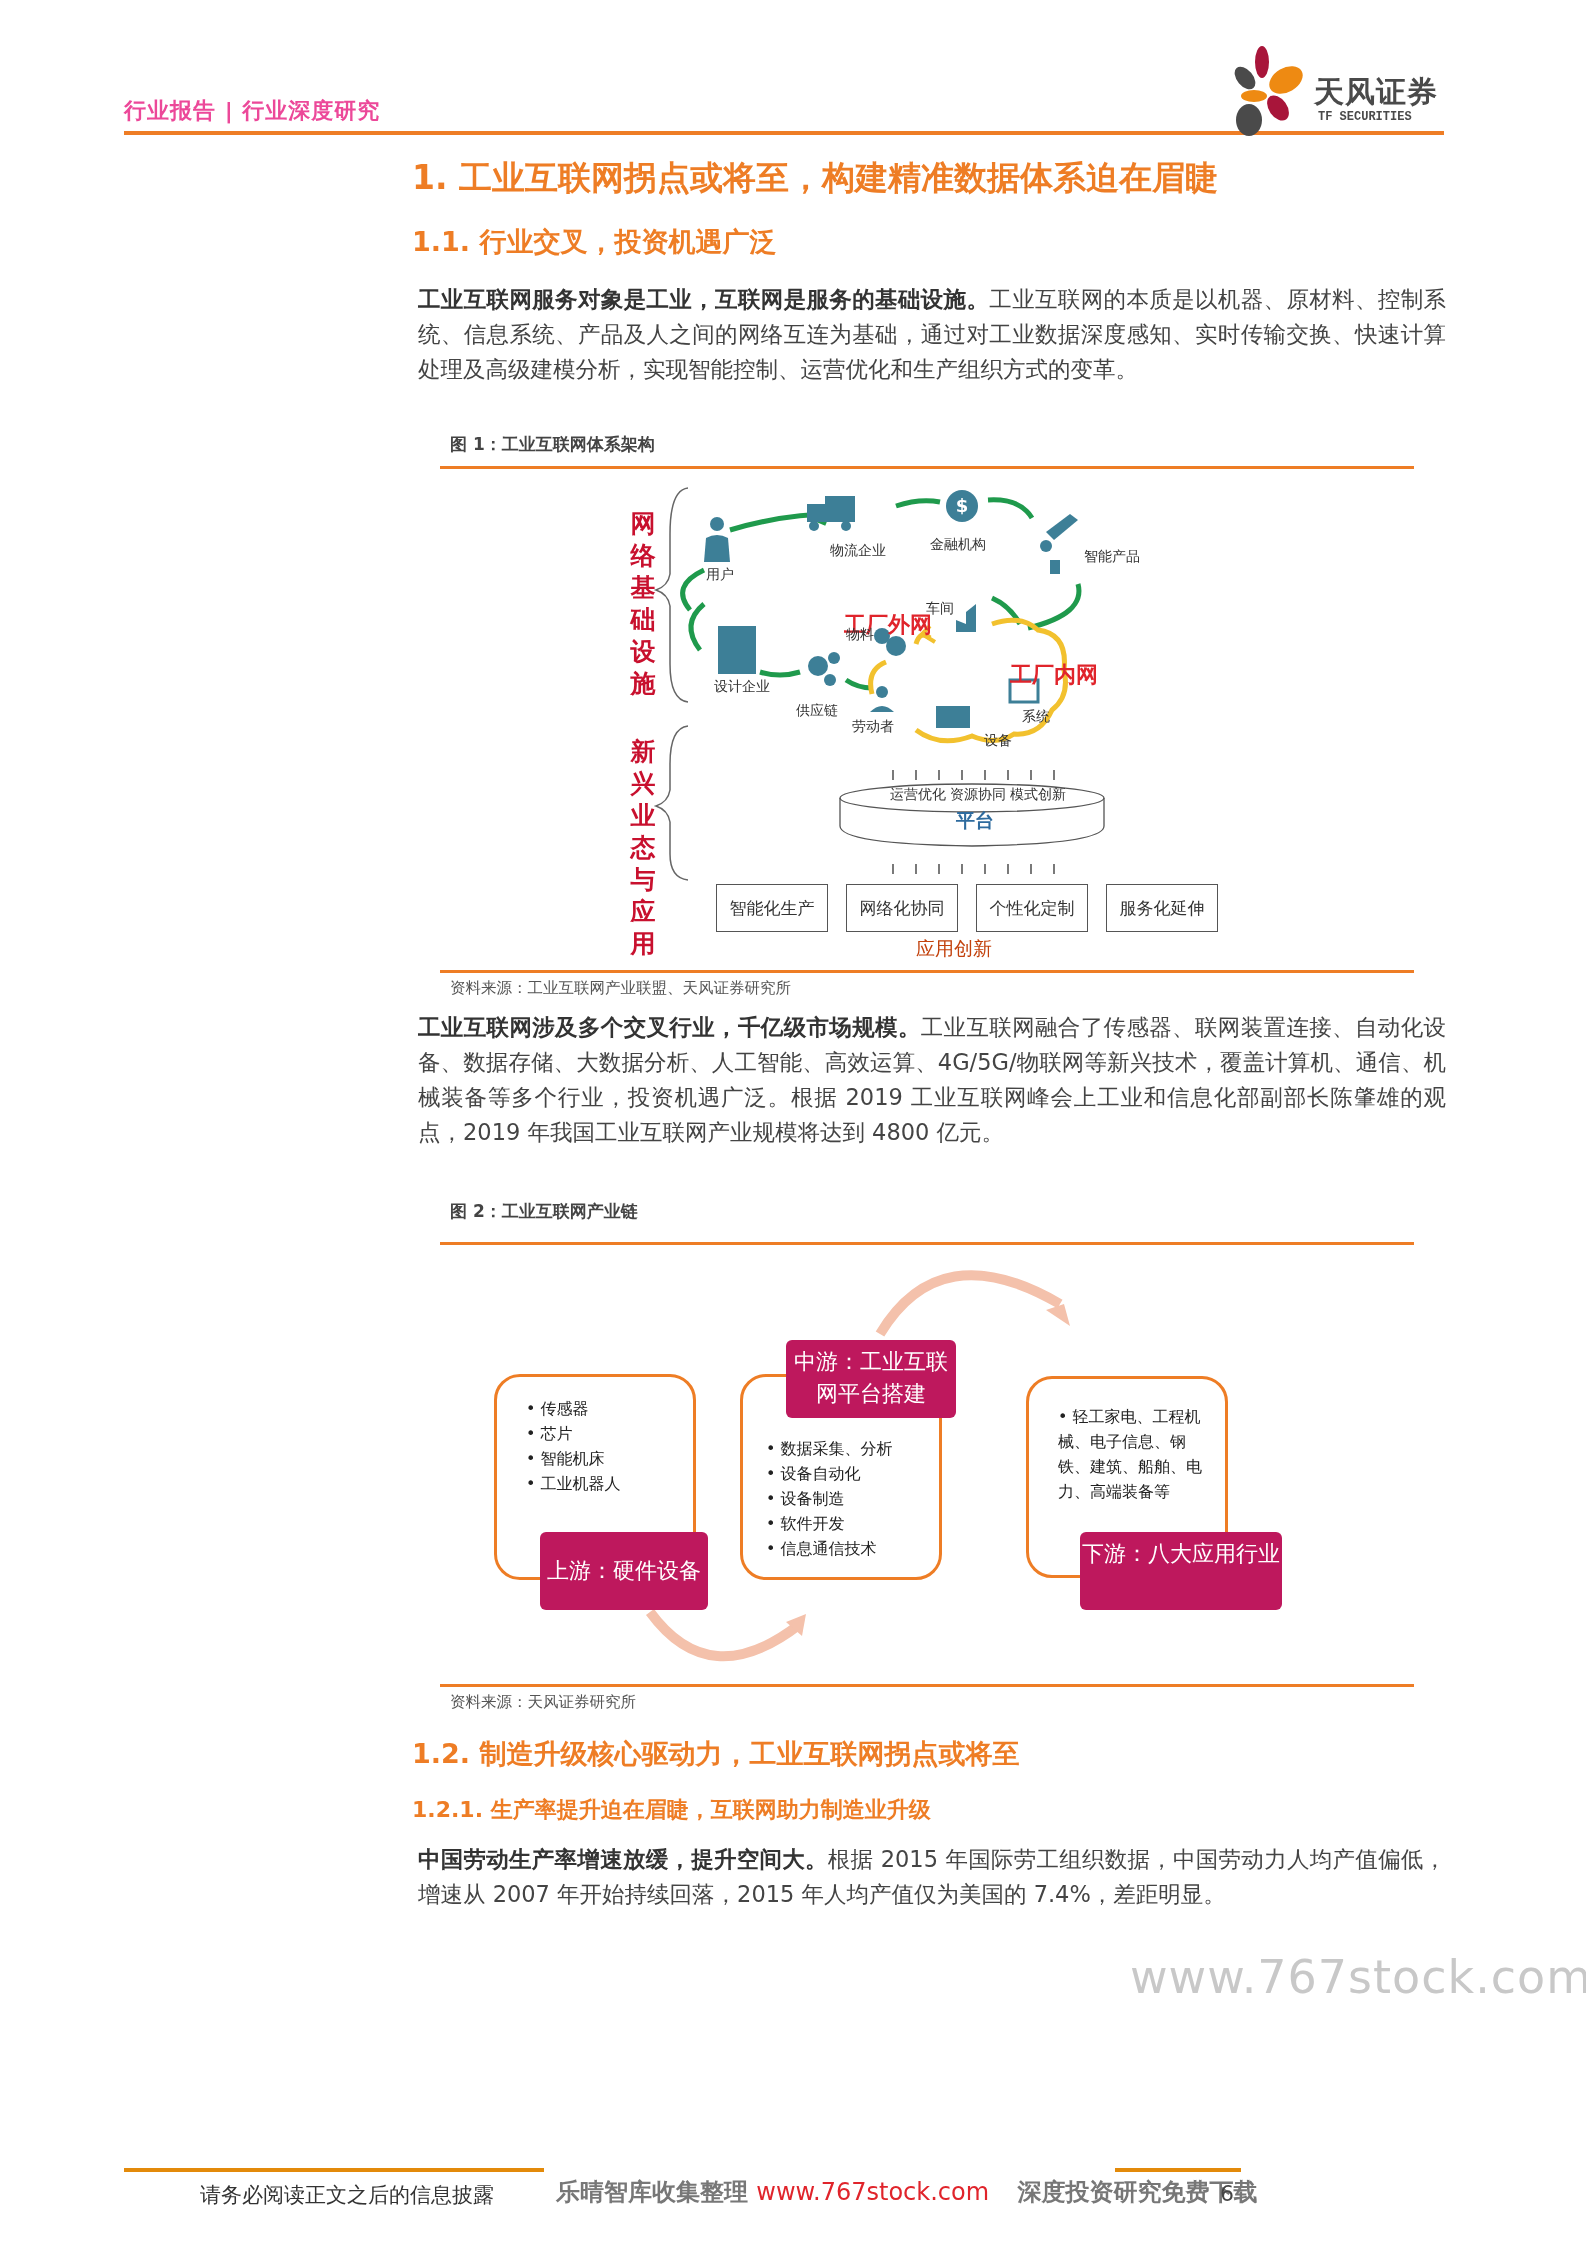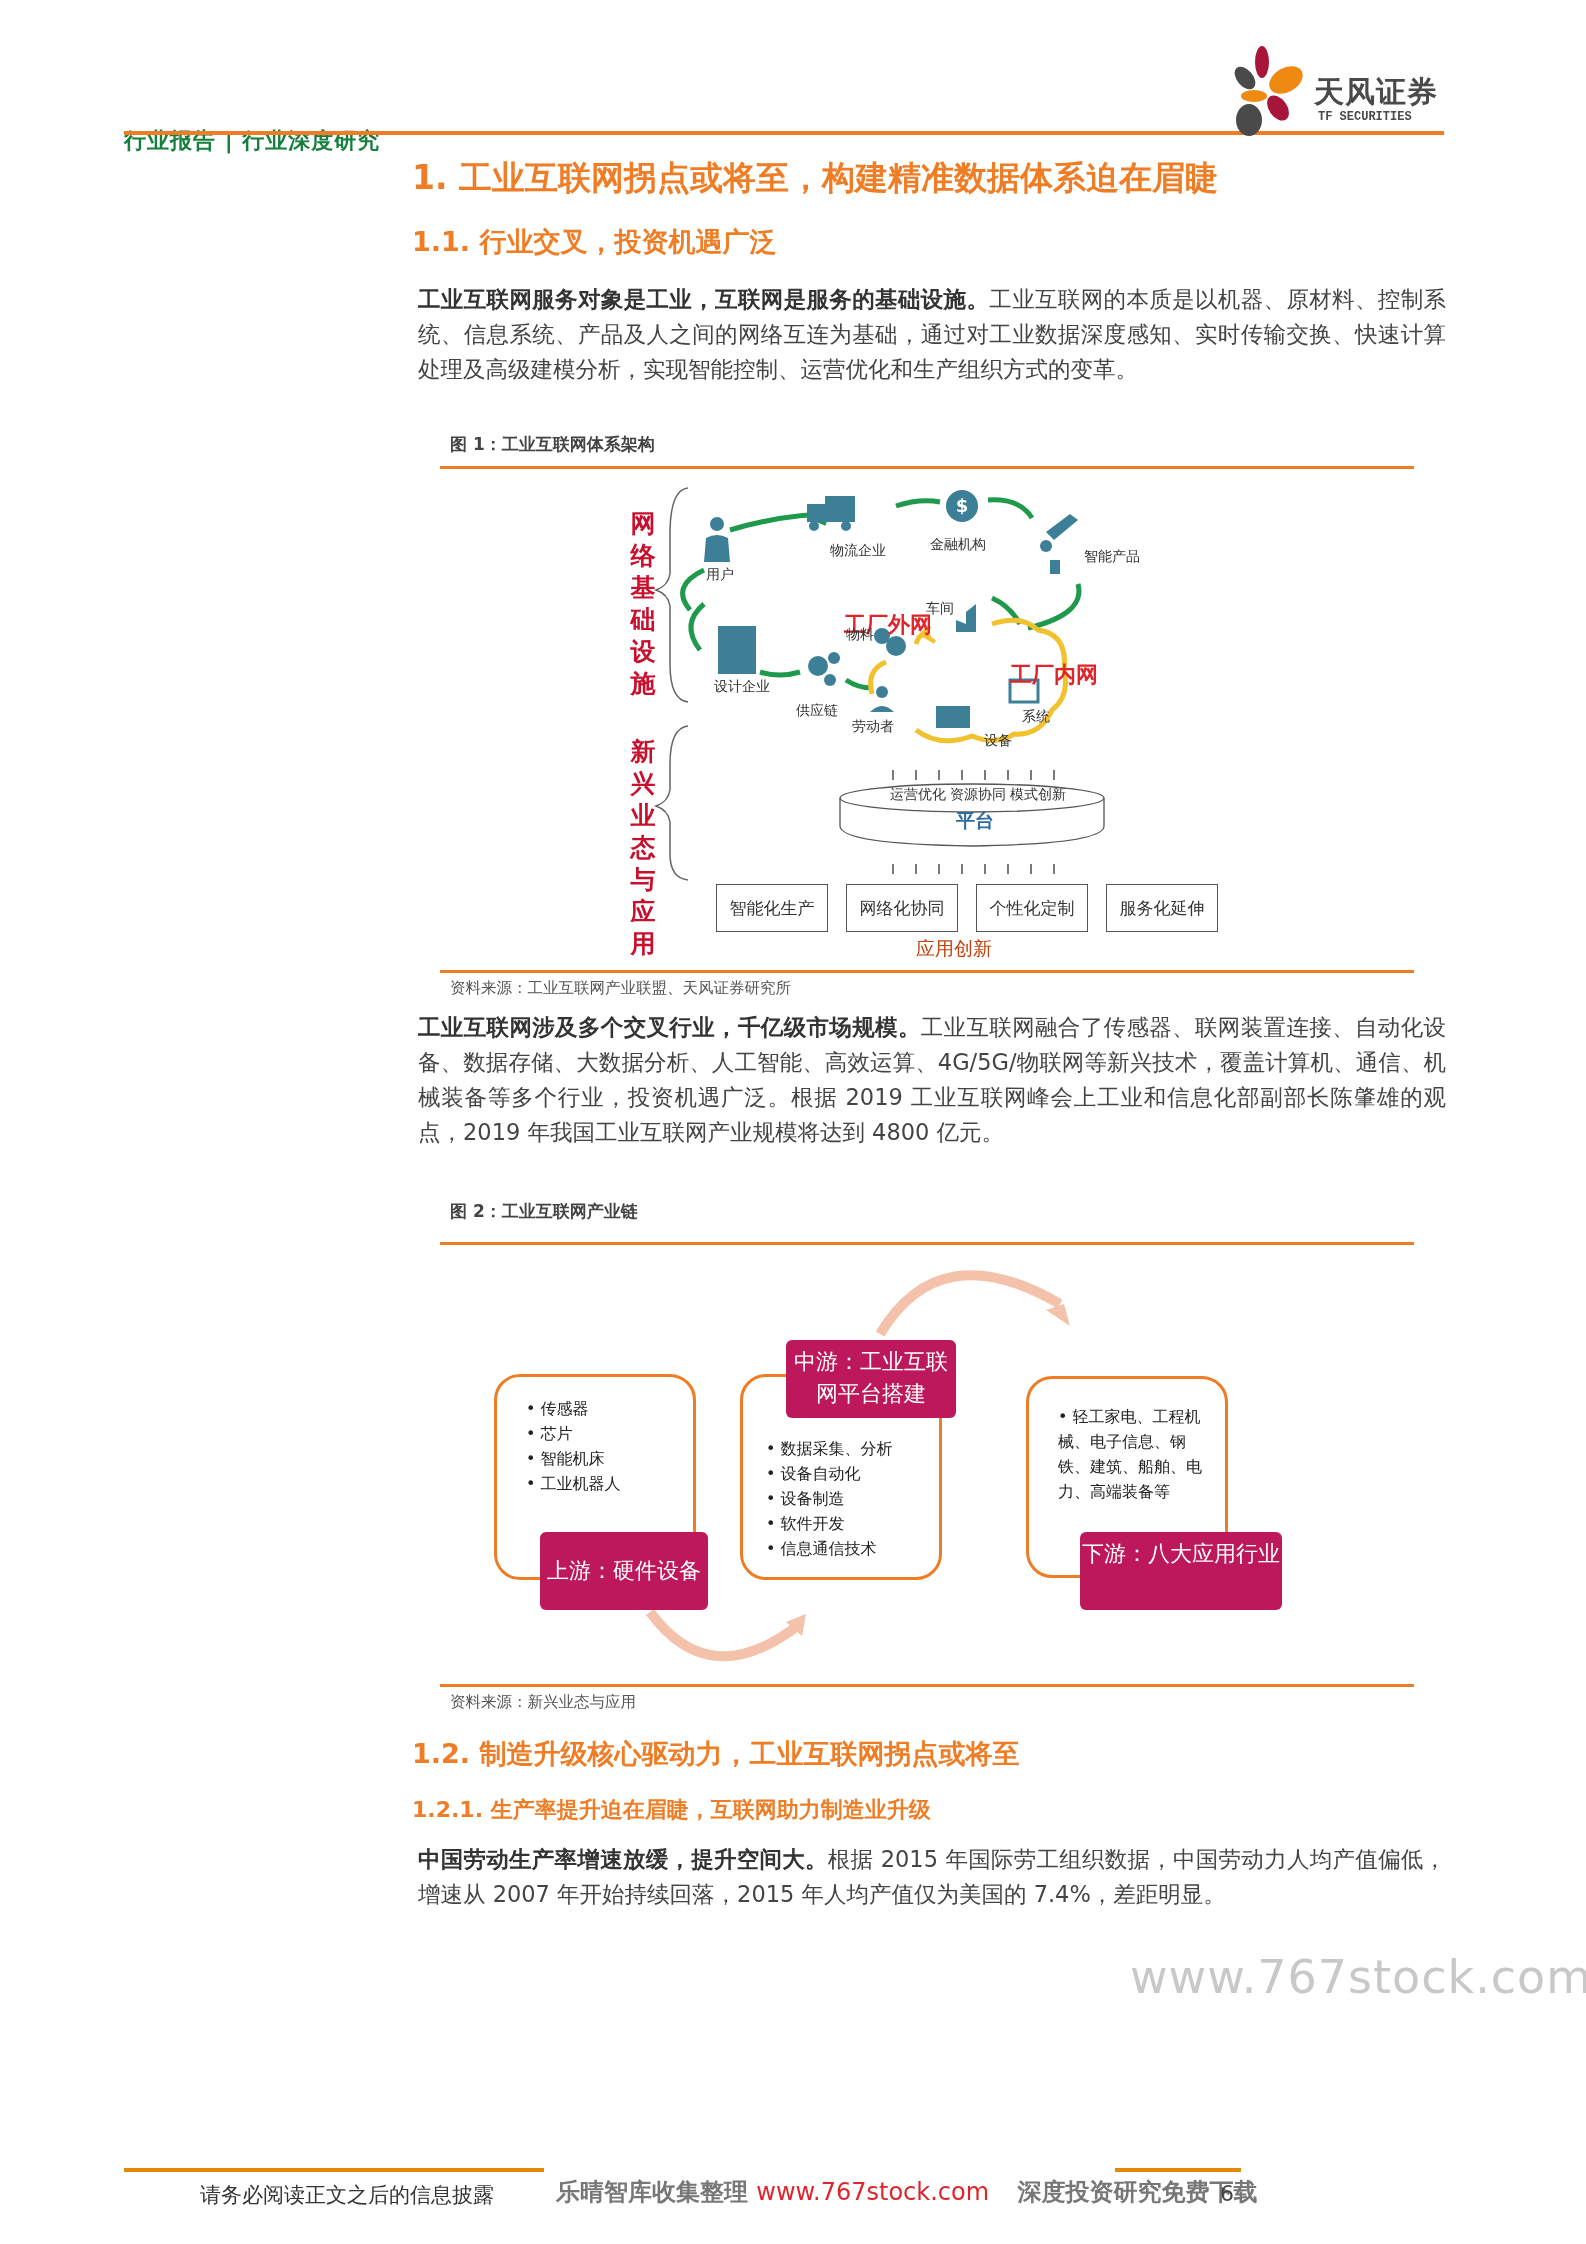--- a/index.html
+++ b/index.html
@@ -1,19 +1,19 @@
 <!DOCTYPE html>
 <html><head>
 <meta charset="utf-8">
 <style>
   html, body { margin:0; padding:0; background:#ffffff; }
   body { width:1586px; height:2244px; position:relative; overflow:hidden;
          font-family:"DejaVu Sans","Liberation Sans",sans-serif; color:#333; }
   .abs { position:absolute; }
-  .hdr-title { left:124px; top:96px; font-size:22px; font-weight:bold; color:#15803d; letter-spacing:1px;margin-top:30px; }
+  .hdr-title { left:124px; top:96px; font-size:22px; font-weight:bold; color:#ec4899; letter-spacing:1px; }
   .hdr-rule { left:124px; top:131px; width:1320px; height:4px; background:#ee7d25; }
   .logo { left:1232px; top:46px; width:230px; height:90px; }
   .logo-cn { position:absolute; left:82px; top:26px; font-size:30px; font-weight:bold; color:#4a4a4a; letter-spacing:1px; }
   .logo-en { position:absolute; left:86px; top:64px; font-size:12px; font-weight:bold; color:#4a4a4a;font-family:Liberation Mono, monospace; }
   .h1 { left:412px; top:156px; font-size:33px; font-weight:bold; color:#ee7d25; }
   .h2 { left:412px; top:224px; font-size:27px; font-weight:bold; color:#ee7d25; }
   .h3 { left:412px; top:1795px; font-size:22px; font-weight:bold; color:#ee7d25; }
   .para { left:418px; width:1028px; font-size:22.5px; line-height:35px; color:#444; text-align:justify; }
   .para b { color:#333; }
   .figcap { left:450px; font-size:17px; font-weight:bold; color:#444; }
@@ -189,21 +189,21 @@
   </ul>
 
   <div class="chainbox" style="left:556px;top:132px;width:196px;height:196px"></div>
   <ul class="bullets" style="left:588px;top:160px;width:150px">
     <li>轻工家电、工程机械、电子信息、钢铁、建筑、船舶、电力、高端装备等</li>
   </ul>
   <div class="chainlabel" style="left:610px;top:288px;width:202px;height:78px;padding-top:6px;box-sizing:border-box">下游：八大应用行业</div>
 </div>
 
 <div class="abs figrule" style="top:1684px"></div>
-<div class="abs source" style="top:1692px">资料来源：新兴业态与应用</div>
+<div class="abs source" style="top:1692px">资料来源：天风证券研究所</div>
 
 <div class="abs h2" style="top:1736px">1.2. 制造升级核心驱动力，工业互联网拐点或将至</div>
 <div class="abs h3">1.2.1. 生产率提升迫在眉睫，互联网助力制造业升级</div>
 
 <div class="abs para" style="top:1842px">
   <b>中国劳动生产率增速放缓，提升空间大。</b><span>根据 2015 年国际劳工组织数据，中国劳动力人均产值偏低，增速从 2007 年开始持续回落，2015 年人均产值仅为美国的 7.4%，差距明显。</span>
 </div>
 
 <div class="abs watermark">www.767stock.com</div>
 

